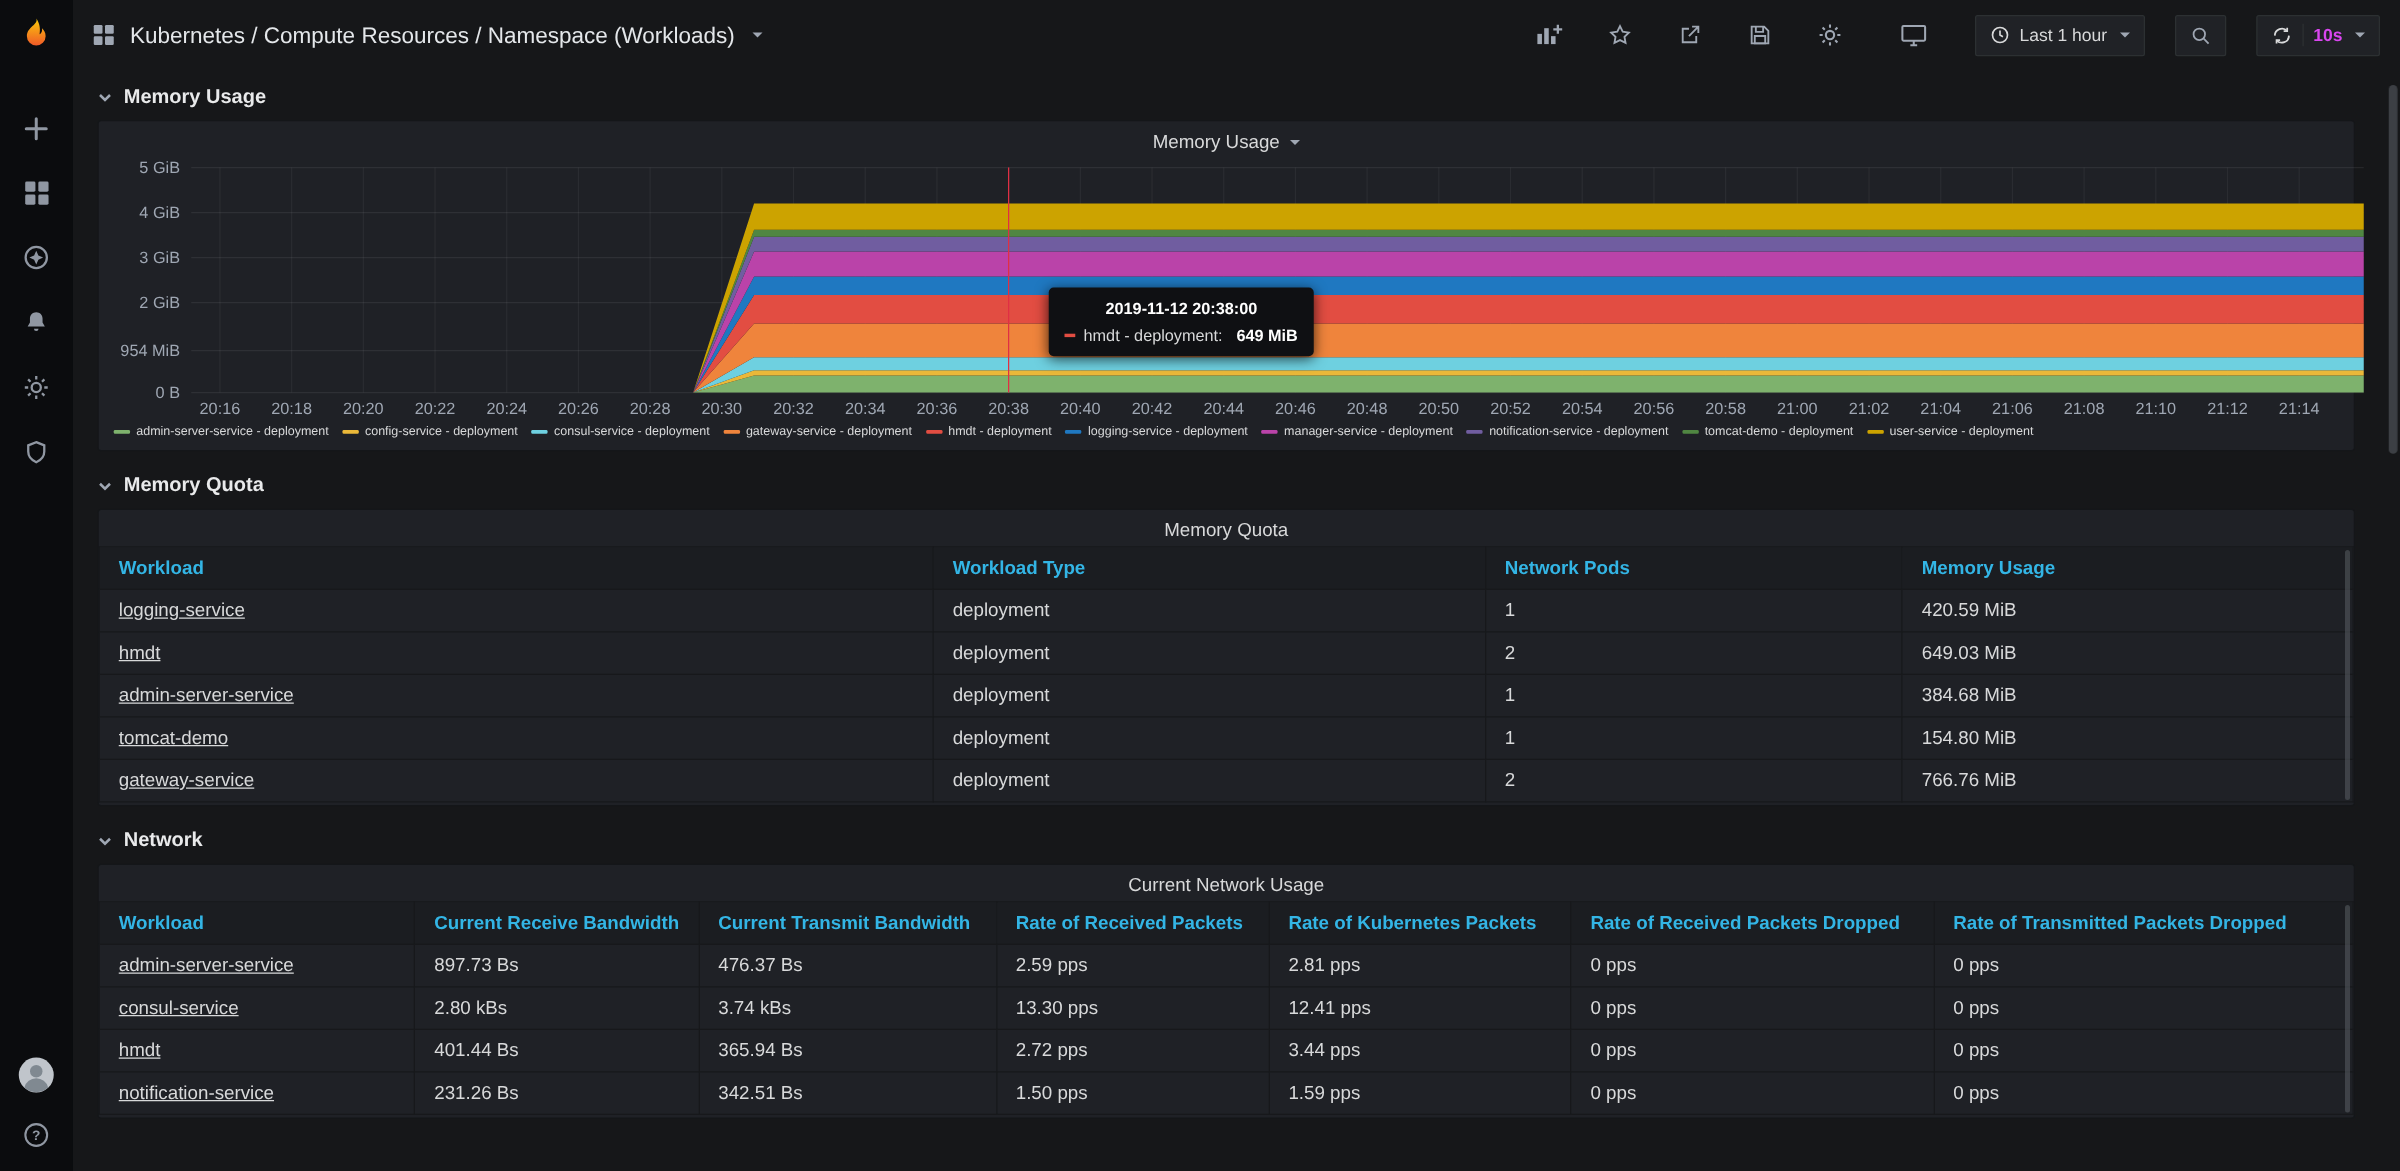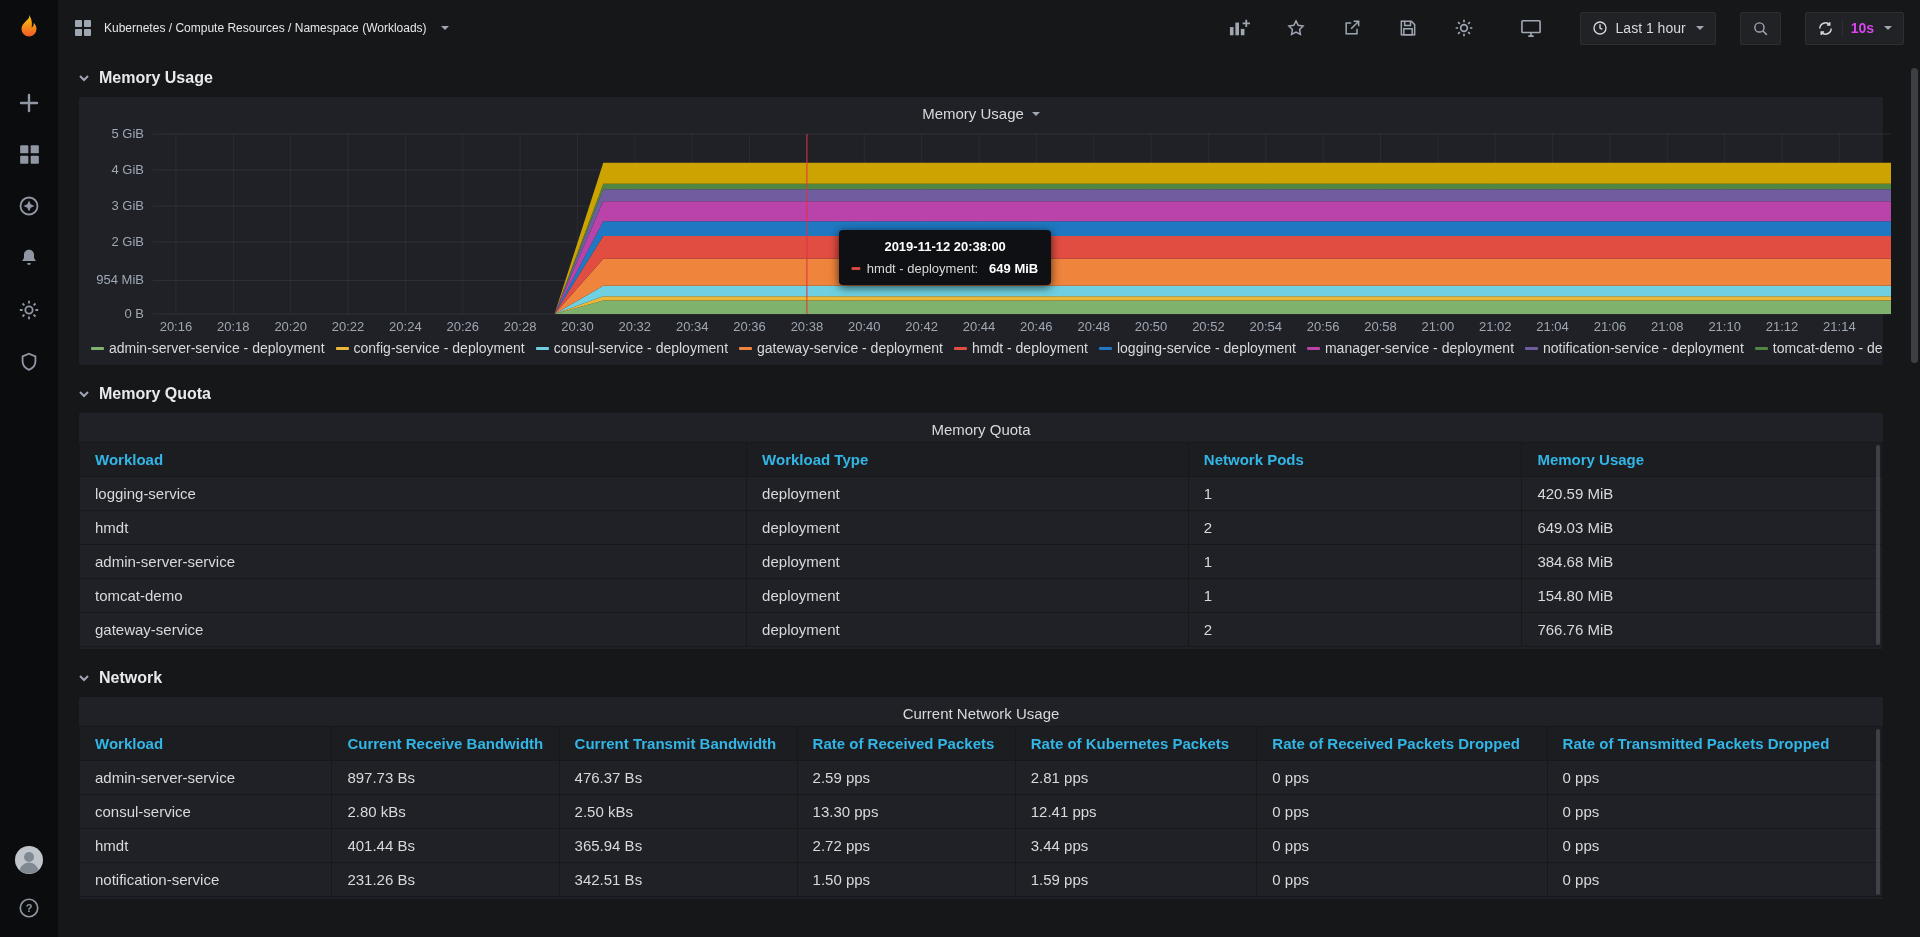--- a/index.html
+++ b/index.html
@@ -14,56 +14,56 @@
     display:flex; flex-direction:column; align-items:center; z-index:20;
   }
   .logo-box { height:56px; width:100%; display:flex; align-items:center; justify-content:center; cursor:pointer; }
   .side-group { display:flex; flex-direction:column; align-items:center; gap:30px; margin-top:36px; }
   .side-group.bottom { margin-top:auto; margin-bottom:18px; gap:22px; }
   .side-icon { display:flex; cursor:pointer; opacity:.9; }
   
   .main { margin-left:58px; }
   .topnav { height:56px; display:flex; align-items:center; justify-content:space-between; padding:0 16px 0 16px; }
   .nav-left { display:flex; align-items:center; gap:12px; cursor:pointer; }
-  .nav-title { font-size:12px; color:#e4e7ea; }
+  .nav-title { font-size:18px; color:#e4e7ea; }
   .tri { width:0; height:0; border-left:4px solid transparent; border-right:4px solid transparent; border-top:4px solid #9fa7b3; display:inline-block; margin-left:2px; }
   .nav-right { display:flex; align-items:center; gap:24px; }
   .nav-icon { padding:5px 6px; display:flex; cursor:pointer; }
   .nav-btn {
     display:flex; align-items:center; gap:8px; background:#202226; border:1px solid #2c3032;
     border-radius:2px; height:33px; padding:0 11px; color:#d8d9da; font-size:14px; cursor:pointer;
   }
   .nav-btn .divider { width:1px; height:18px; background:#2c3032; }
   .orange { color:#d946ef; font-weight:700; }
   
   .dash { padding:4px 36px 0 20px; }
   .section-header { display:flex; align-items:center; gap:9px; height:36px; color:#e9eaeb; font-weight:700; font-size:16px; cursor:pointer; }
   .panel { background:#1f2126; border:1px solid #141619; border-radius:3px; margin-bottom:10px; position:relative; }
   .panel-title { display:flex; justify-content:center; align-items:center; gap:6px; font-size:15px; font-weight:500; color:#d8d9da; padding:8px 0 4px; cursor:pointer; }
   
   .chart-area { position:relative; }
   .chart-host { width:100%; height:212px; display:block; }
-  .chart-legend { display:flex; flex-wrap:nowrap; gap:11px; padding:2px 8px 9px 12px; font-size:14px; color:#d8d9da; overflow:hidden; white-space:nowrap; }
+  .chart-legend { display:flex; flex-wrap:nowrap; gap:11px; padding:2px 8px 9px 12px; font-size:10px; color:#d8d9da; overflow:hidden; white-space:nowrap; }
   .legend-item { display:flex; align-items:center; gap:5px; cursor:pointer; }
   .legend-swatch { width:13px; height:3px; border-radius:1px; display:inline-block; flex:none; }
   .tooltip {
     position:absolute; top:104px; background:#0f1013; border-radius:4px; padding:9px 13px;
     font-size:13px; box-shadow:0 2px 10px rgba(0,0,0,.7); z-index:6; white-space:nowrap;
   }
   .tt-time { font-weight:700; text-align:center; margin-bottom:7px; color:#ffffff; }
   .tt-row { display:flex; align-items:center; gap:7px; }
   .tt-swatch { font-weight:700; }
   .tt-val { font-weight:700; margin-left:4px; color:#ffffff; }
   
   .table-wrap { position:relative; padding:0 0 2px 0; }
   table { width:100%; border-collapse:collapse; font-size:15px; table-layout:fixed; }
   th { color:#33b5e5; font-weight:700; text-align:left; cursor:pointer; background:#1b1d21; }
   th, td { padding:8px 15px; border:1px solid #17181b; white-space:nowrap; overflow:hidden; }
   td { color:#d8d9da; }
-  a.workload { color:#d8d9da; cursor:pointer; }
+  a.workload { color:#d8d9da; text-decoration:underline; cursor:pointer; }
   .table-scroll { position:absolute; right:3px; top:3px; bottom:4px; width:4px; background:#5a5e64; opacity:.55; border-radius:2px; cursor:pointer; }
   .page-scrollbar { position:fixed; right:2px; top:68px; width:7px; height:295px; background:#4d5157; opacity:.7; border-radius:4px; z-index:30; cursor:pointer; }
 </style>
 </head>
 <body>
 
 <nav class="sidebar">
   <div class="logo-box">
     <svg width="30" height="30" viewBox="0 0 32 32">
       <defs>
@@ -468,21 +468,21 @@
                   <td>897.73 Bs</td>
                   <td>476.37 Bs</td>
                   <td>2.59 pps</td>
                   <td>2.81 pps</td>
                   <td>0 pps</td>
                   <td>0 pps</td>
                 </tr>
                 <tr>
                   <td><a class="workload">consul-service</a></td>
                   <td>2.80 kBs</td>
-                  <td>2.50 kBs</td>
+                  <td>3.74 kBs</td>
                   <td>13.30 pps</td>
                   <td>12.41 pps</td>
                   <td>0 pps</td>
                   <td>0 pps</td>
                 </tr>
                 <tr>
                   <td><a class="workload">hmdt</a></td>
                   <td>401.44 Bs</td>
                   <td>365.94 Bs</td>
                   <td>2.72 pps</td>

